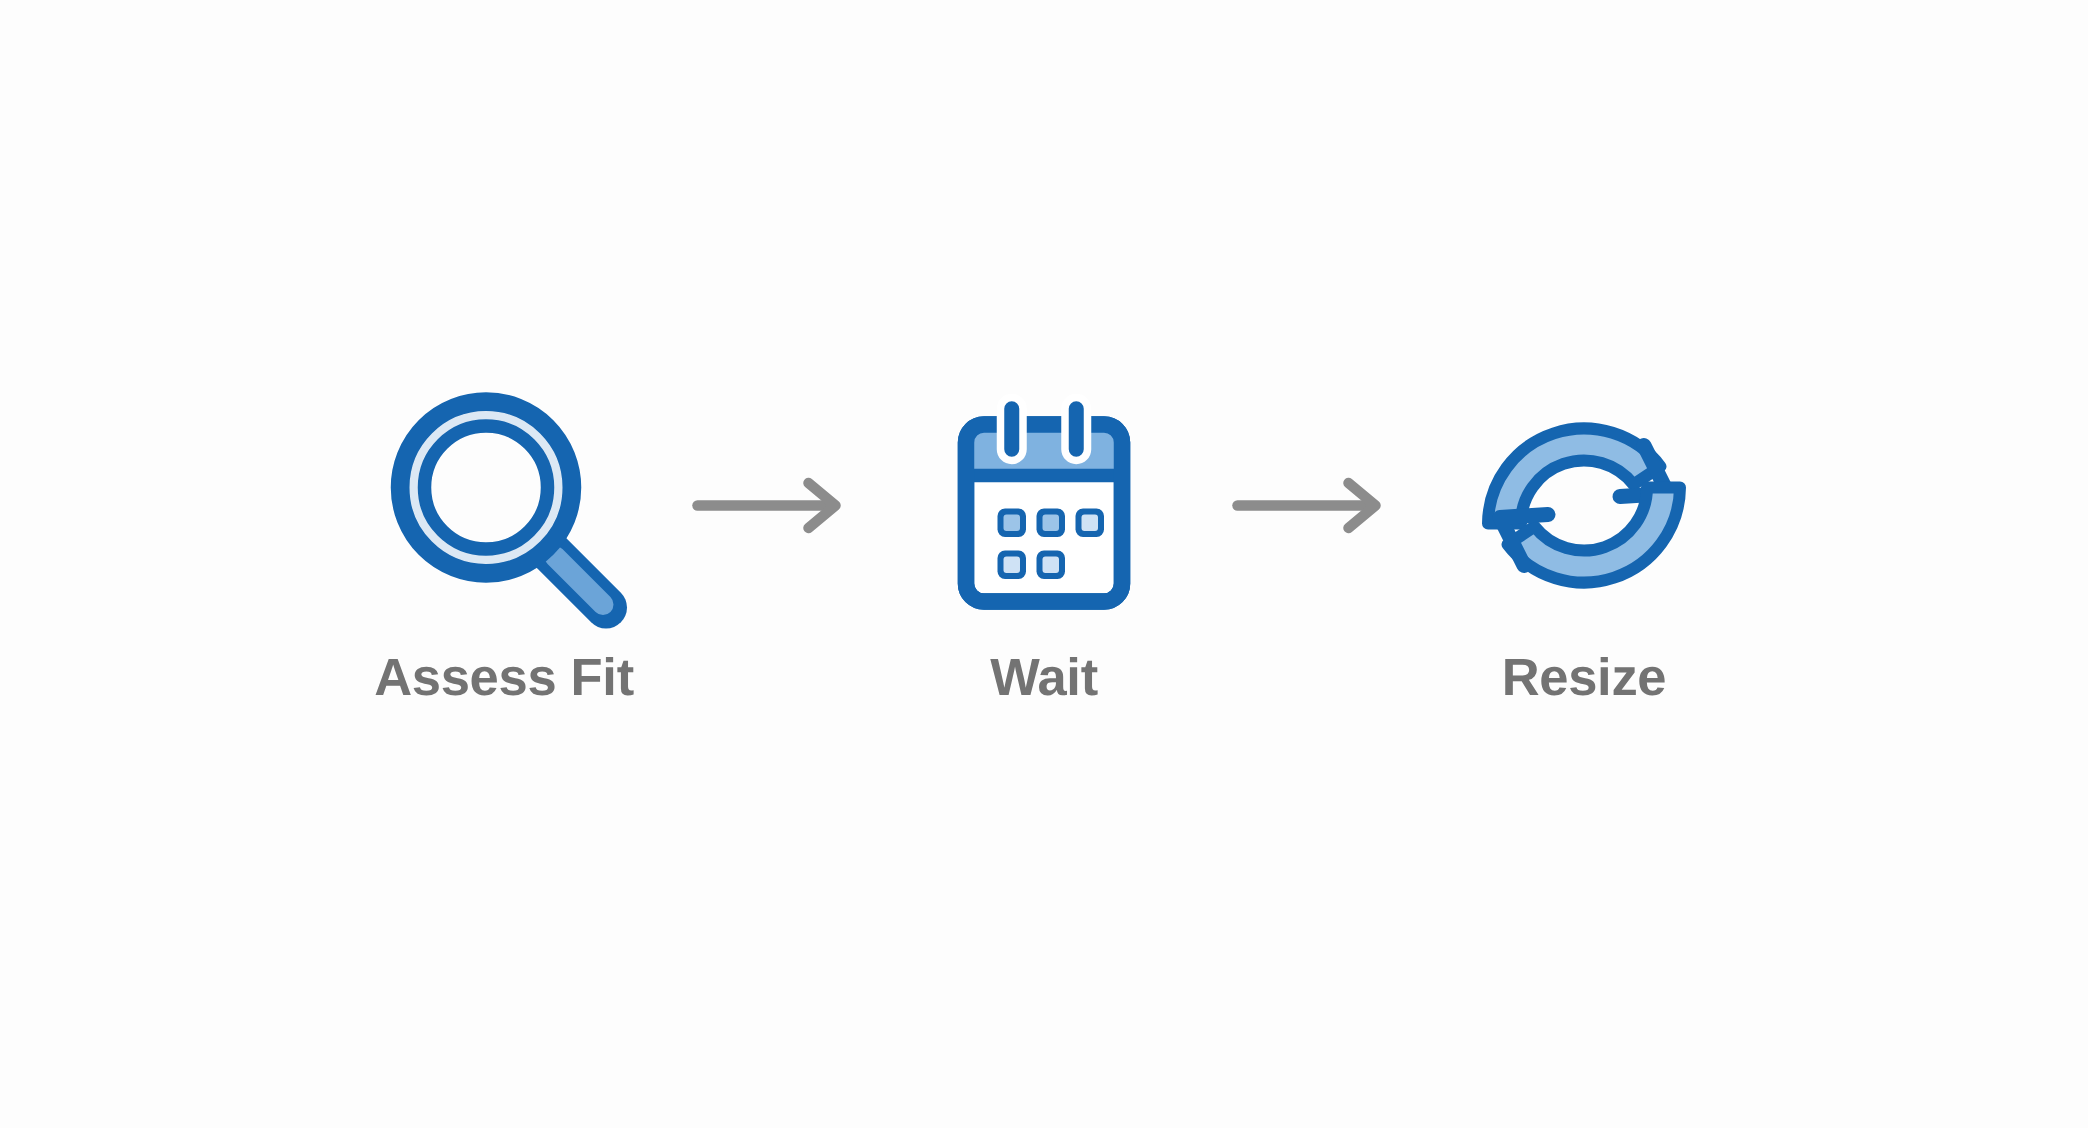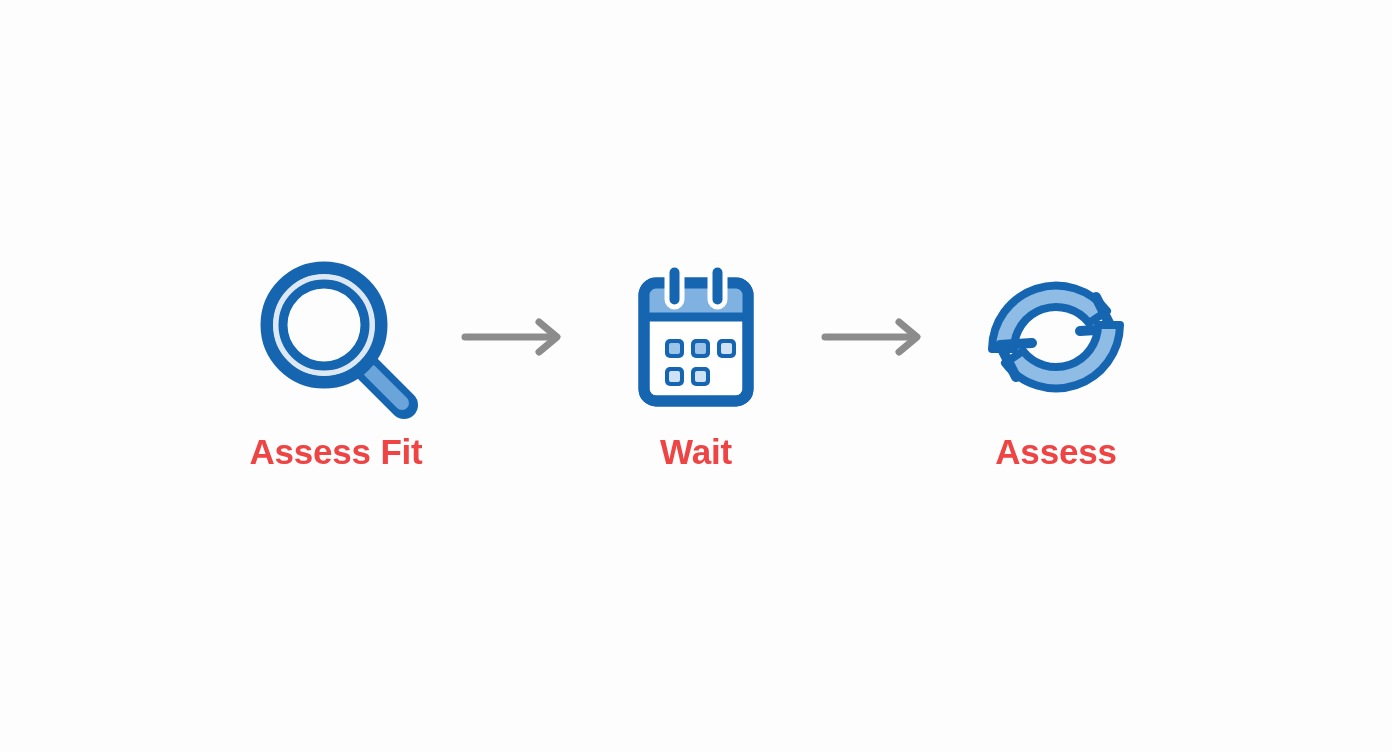--- a/index.html
+++ b/index.html
@@ -46,21 +46,21 @@
     height: 170px;
     display: flex;
     align-items: center;
     justify-content: center;
   }
 
   .step-label {
     margin-top: 12px;
     font-size: 35px;
     font-weight: bold;
-    color: #ef4444;
+    color: #737373;
     letter-spacing: -0.2px;
     line-height: 1;
     white-space: nowrap;
   }
 
   .connector {
     width: 160px;
     height: 170px;
     display: flex;
     align-items: center;
@@ -160,19 +160,19 @@
 
           <path d="M148 72
                    A 64 64 0 0 1 33 110
                    L 51 98
                    A 42 42 0 0 0 126 72
                    Z" fill="#8fbce4" stroke="#1565b0" stroke-width="8" stroke-linejoin="round"></path>
 
           <polyline points="44,124 28,92 60,90" fill="none" stroke="#1565b0" stroke-width="10" stroke-linecap="round" stroke-linejoin="round"></polyline>
         </svg>
       </div>
-      <div class="step-label">Assess</div>
+      <div class="step-label">Resize</div>
     </div>
 
     <div class="spacer-right"></div>
 
   </div>
 </div>
 
 </body></html>

